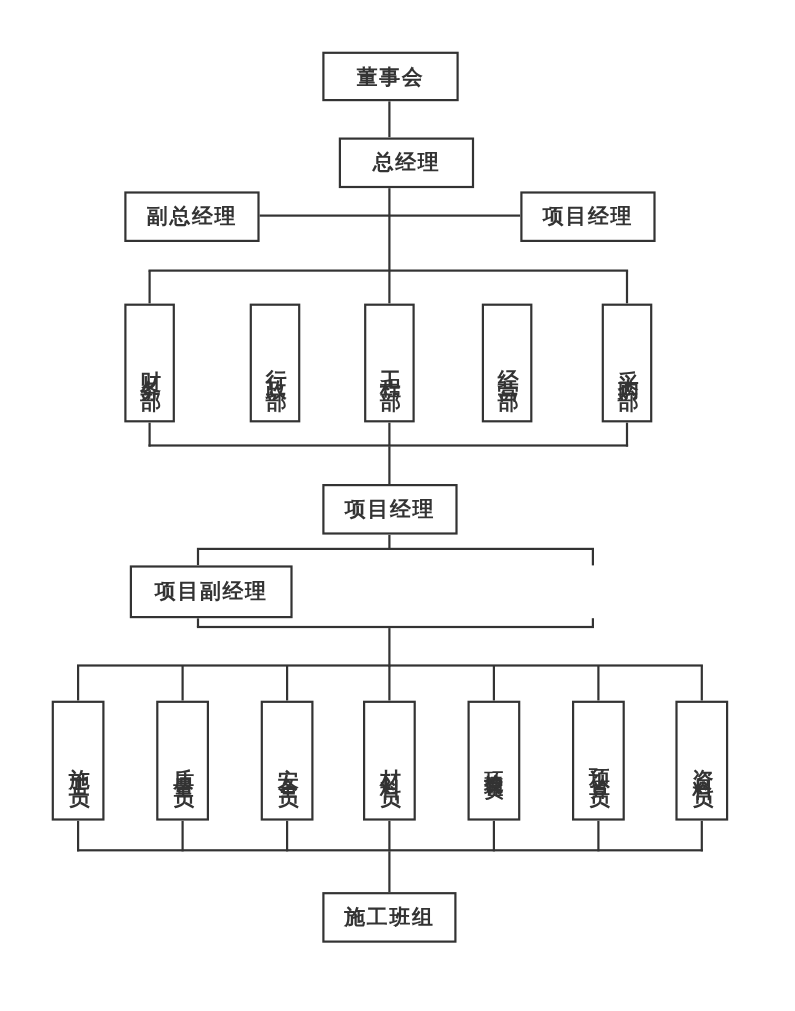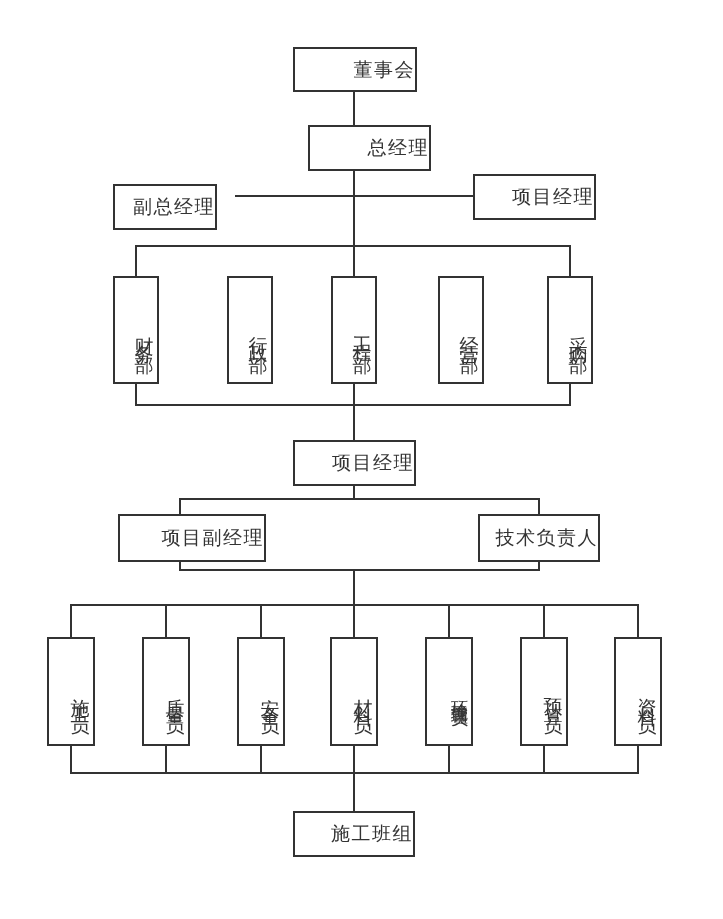--- a/index.html
+++ b/index.html
@@ -5,22 +5,22 @@
   :root { --line:#333333; --text:#333333; --bg:#ffffff; }
   html,body { margin:0; padding:0; background:var(--bg); }
   .canvas {
     position:relative; width:723px; height:919px; background:var(--bg);
     font-family:"Liberation Sans", sans-serif; color:var(--text);
     overflow:hidden;
   }
   .line { position:absolute; background:var(--line); }
   .node {
     position:absolute; box-sizing:border-box; background:var(--bg);
-    border:2px solid var(--line); display:flex; align-items:center; justify-content:flex-end;
-    font-weight:normal; font-size:19px; color:var(--text); z-index:2;
+    border:2px solid var(--line); display:flex; align-items:center; justify-content:center;
+    font-weight:bold; font-size:19px; color:var(--text); z-index:2;
   }
   .hbox span { letter-spacing:1.5px; white-space:nowrap; }
   .vbox span {
     writing-mode:vertical-rl; text-orientation:upright;
     letter-spacing:9px; margin-bottom:-9px; white-space:nowrap;
   }
   .vbox.tight span { font-size:17px; letter-spacing:2.5px; margin-bottom:-2.5px; }
 </style>
 </head>
 <body>
@@ -67,21 +67,21 @@
   <div class="line" style="left:543px;top:746px;width:2px;height:28px"></div>
   <div class="line" style="left:637px;top:746px;width:2px;height:28px"></div>
   <div class="line" style="left:70px;top:772px;width:569px;height:2px"></div>
 
   <div class="node hbox" style="left:293px;top:47px;width:124px;height:45px">
     <span>董事会</span>
   </div>
   <div class="node hbox" style="left:308px;top:125px;width:123px;height:46px">
     <span>总经理</span>
   </div>
-  <div class="node hbox" style="left:113px;top:184px;width:104px;height:46px">
+  <div class="node hbox" style="left:113px;top:174px;width:123px;height:46px">
     <span>副总经理</span>
   </div>
   <div class="node hbox" style="left:473px;top:174px;width:123px;height:46px">
     <span>项目经理</span>
   </div>
 
   <div class="node vbox" style="left:113px;top:276px;width:46px;height:108px">
     <span>财务部</span>
   </div>
   <div class="node vbox" style="left:227px;top:276px;width:46px;height:108px">
@@ -95,23 +95,20 @@
   </div>
   <div class="node vbox" style="left:547px;top:276px;width:46px;height:108px">
     <span>采购部</span>
   </div>
 
   <div class="node hbox" style="left:293px;top:440px;width:123px;height:46px">
     <span>项目经理</span>
   </div>
   <div class="node hbox" style="left:118px;top:514px;width:148px;height:48px">
     <span>项目副经理</span>
-  </div>
-  <div class="node hbox" style="left:478px;top:514px;width:122px;height:48px">
-    <span>技术负责人</span>
   </div>
 
   <div class="node vbox" style="left:47px;top:637px;width:48px;height:109px">
     <span>施工员</span>
   </div>
   <div class="node vbox" style="left:142px;top:637px;width:48px;height:109px">
     <span>质量员</span>
   </div>
   <div class="node vbox" style="left:237px;top:637px;width:48px;height:109px">
     <span>安全员</span>

